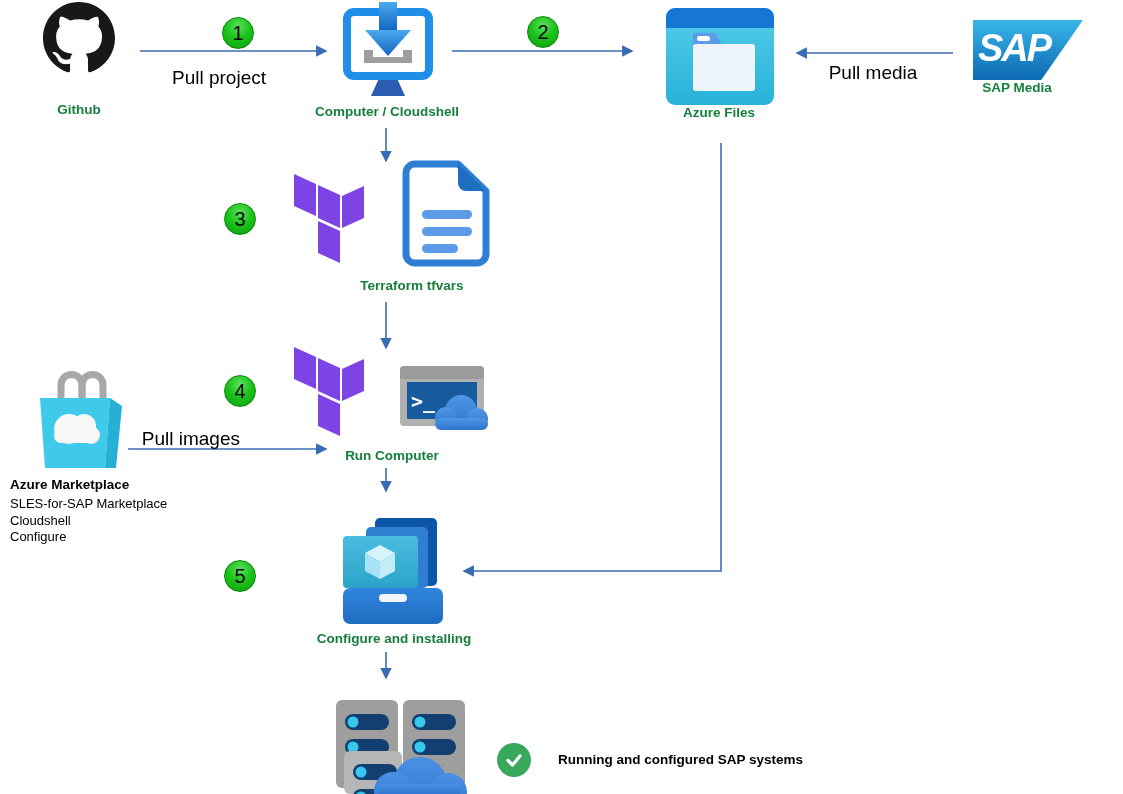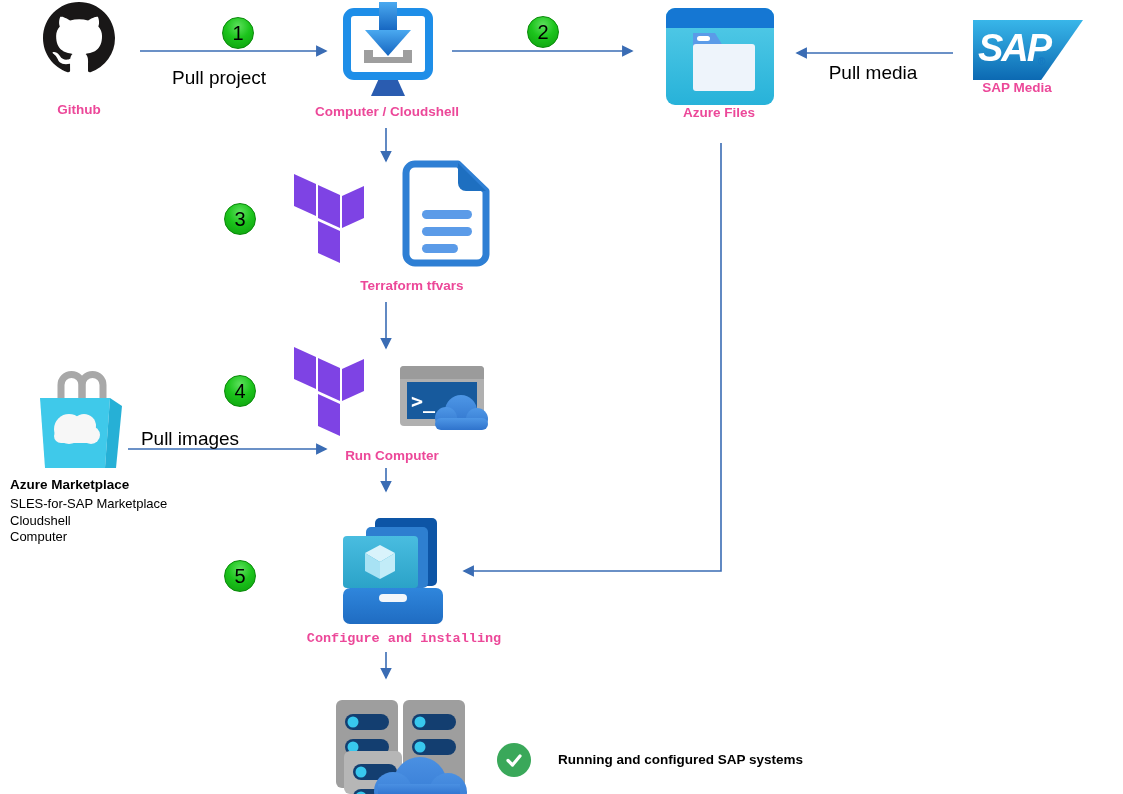--- a/index.html
+++ b/index.html
@@ -5,21 +5,21 @@
   html,body{margin:0;padding:0;}
   body{
     width:1123px;height:794px;position:relative;overflow:hidden;
     background:#ffffff;
     font-family:"Liberation Sans", sans-serif;
     color:#000;
   }
   .abs{position:absolute;}
   .node-label{
     position:absolute;font-weight:bold;font-size:13.5px;line-height:16px;
-    text-align:center;color:#ec4899;white-space:nowrap;
+    text-align:center;color:#15803d;white-space:nowrap;
   }
   .edge-label{
     position:absolute;font-size:19px;line-height:15px;text-align:center;
     color:#000;white-space:nowrap;
   }
   .badge{
     position:absolute;width:32px;height:32px;border-radius:50%;
     background:radial-gradient(circle at 50% 28%, #5ee05e 0%, #1cc41c 45%, #0c9e0c 100%);
     border:1px solid #0a8a0a;box-sizing:border-box;
     display:flex;align-items:center;justify-content:center;
@@ -165,21 +165,21 @@
   <g fill="#f7f7f7">
     <circle cx="31" cy="63" r="15"></circle>
     <circle cx="46" cy="60" r="12"></circle>
     <circle cx="53" cy="69" r="9"></circle>
     <rect x="16" y="63" width="44" height="14" rx="7"></rect>
   </g>
 </svg>
 <div class="mkt-title">Azure Marketplace</div>
 <div class="mkt-item" style="top:496px;">SLES-for-SAP Marketplace</div>
 <div class="mkt-item" style="top:513px;">Cloudshell</div>
-<div class="mkt-item" style="top:529px;">Computer</div>
+<div class="mkt-item" style="top:529px;">Configure</div>
 
 <svg class="abs" style="left:342px;top:514px;" width="102" height="112" viewBox="0 0 102 112">
   <defs>
     <linearGradient id="cfFront" x1="0" y1="0" x2="0" y2="1">
       <stop offset="0" stop-color="#49bde0"></stop>
       <stop offset="1" stop-color="#2ba3c8"></stop>
     </linearGradient>
     <linearGradient id="cfDrawer" x1="0" y1="0" x2="0" y2="1">
       <stop offset="0" stop-color="#2f86dc"></stop>
       <stop offset="1" stop-color="#1f6cc2"></stop>
@@ -187,21 +187,21 @@
   </defs>
   <rect x="33" y="4" width="62" height="68" rx="5" fill="#0d55a6"></rect>
   <rect x="24" y="13" width="62" height="61" rx="5" fill="#2e7fd0"></rect>
   <rect x="1" y="22" width="75" height="52" rx="4" fill="url(#cfFront)"></rect>
   <polygon points="38,31 53,39 38,48 23,39" fill="#d9f3fb"></polygon>
   <polygon points="23,39 38,48 38,65 23,57" fill="#a8e2f4"></polygon>
   <polygon points="53,39 38,48 38,65 53,57" fill="#c2ecf8"></polygon>
   <rect x="1" y="74" width="100" height="36" rx="7" fill="url(#cfDrawer)"></rect>
   <rect x="37" y="80" width="28" height="8" rx="4" fill="#f2f6fa"></rect>
 </svg>
-<div class="node-label" style="left:304px;top:631px;width:200px;font-family:Liberation Mono, monospace;">Configure and installing</div>
+<div class="node-label" style="left:294px;top:631px;width:200px;">Configure and installing</div>
 
 <svg class="abs" style="left:330px;top:696px;" width="140" height="98" viewBox="0 0 140 98">
   <defs>
     <linearGradient id="srvCloud" x1="0" y1="0" x2="0" y2="1">
       <stop offset="0" stop-color="#4a90e2"></stop>
       <stop offset="1" stop-color="#3277d2"></stop>
     </linearGradient>
   </defs>
   <rect x="6" y="4" width="62" height="88" rx="6" fill="#9e9e9e"></rect>
   <rect x="73" y="4" width="62" height="92" rx="6" fill="#9e9e9e"></rect>
@@ -231,19 +231,19 @@
 </svg>
 <div class="check-circle">
   <svg width="22" height="22" viewBox="0 0 22 22">
     <polyline points="5,11.5 9.5,16 17,7" fill="none" stroke="#ffffff" stroke-width="3.2" stroke-linecap="round" stroke-linejoin="round"></polyline>
   </svg>
 </div>
 <div class="result-label">Running and configured SAP systems</div>
 
 <div class="edge-label" style="left:159px;top:70px;width:120px;">Pull project</div>
 <div class="edge-label" style="left:818px;top:65px;width:110px;">Pull media</div>
-<div class="edge-label" style="left:132px;top:431px;width:116px;">Pull images</div>
+<div class="edge-label" style="left:124px;top:431px;width:116px;text-align:right;">Pull images</div>
 
 <div class="badge" style="left:222px;top:17px;">1</div>
 <div class="badge" style="left:527px;top:16px;">2</div>
 <div class="badge" style="left:224px;top:203px;">3</div>
 <div class="badge" style="left:224px;top:375px;">4</div>
 <div class="badge" style="left:224px;top:560px;">5</div>
 
 </body></html>

